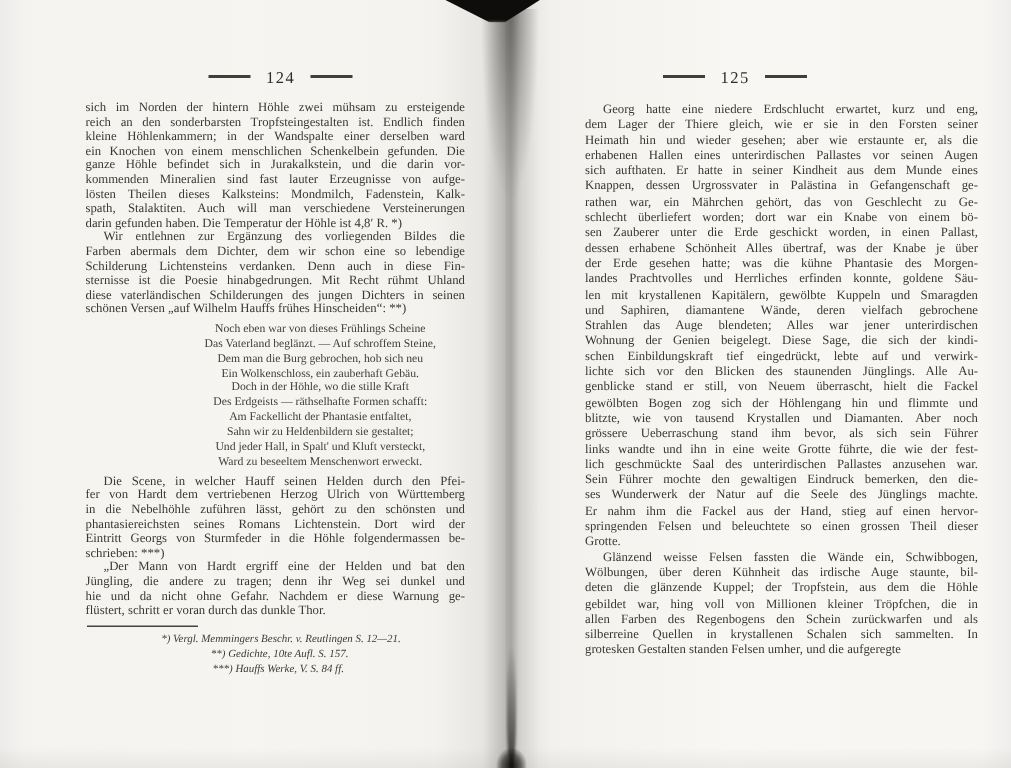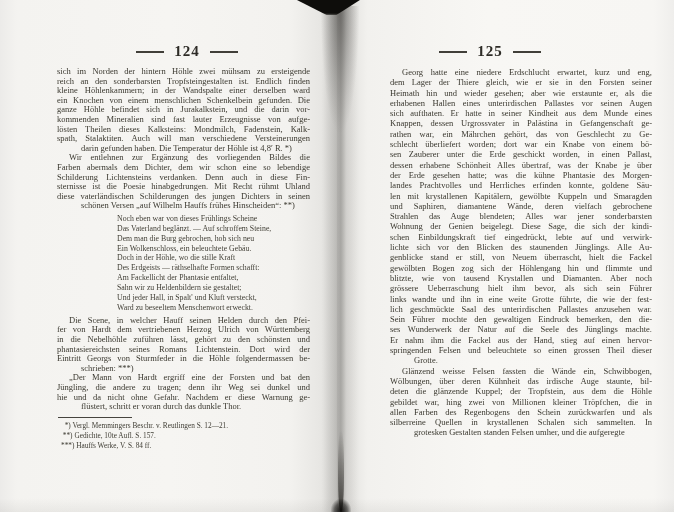--- a/index.html
+++ b/index.html
@@ -65,52 +65,52 @@
     position: absolute; top: 42px; height: 14px;
     text-align: center; color: #34322d; white-space: nowrap;
   }
   .page-left .page-header  { left: 57px; width: 260px; }
   .page-right .page-header { left: 53px; width: 200px; }
   .hdash {
     display: inline-block; width: 28px; height: 1.4px;
     background: #413f39; vertical-align: 3.5px; margin: 0 10px;
   }
   .pagenum {
-    font-size: 15px; font-weight: 700; letter-spacing: 1px; color: #2e2c27;
+    font-size: 11px; font-weight: 400; letter-spacing: 1px; color: #2e2c27;
   }
 
   
   .textblock { position: absolute; top: 67px; color: #3a382f; }
   .page-left  .textblock { left: 57px; width: 253px; }
   .page-right .textblock { left: 53px; width: 262px; }
 
   .line { white-space: normal; overflow: hidden; }
   .para .line {
     text-align: justify; text-align-last: justify;
     font-size: 8.5px;
   }
   .page-left  .para .line { height: 9.6px;  line-height: 9.6px; }
   .page-right .para .line { height: 10.3px; line-height: 10.3px; }
-  .para .line:last-child { text-align-last: left; margin-left: 24px; }
+  .para .line:last-child { text-align-last: left; }
   .para.indent .line:first-child { text-indent: 12px; }
 
   .poem { margin: 3px 0; }
   .poem .line {
     font-size: 7.8px; height: 9.9px; line-height: 9.9px;
-    padding-left: 60px; text-align: left; color: #403e35;
+    padding-left: 60px; text-align: center; color: #403e35;
   }
 
   .footnote-rule {
     margin-top: 5px; margin-left: 1px;
     width: 74px; height: 0; border-top: 1px solid #46443e;
   }
   .footnotes { margin-top: 3px; }
   .footnotes .line {
     font-size: 7.3px; height: 10px; line-height: 10px;
-    text-align: left; color: #3e3c33; padding-left: 4px;
+    text-align: center; color: #3e3c33; padding-left: 4px; font-style: italic;
   }
 </style>
 </head>
 <body>
 
 <div class="scan">
 
   <div class="page page-left">
     <div class="page-header">
       <span class="hdash"></span><span class="pagenum">124</span><span class="hdash"></span>
@@ -132,38 +132,38 @@
           <div class="line">Farben abermals dem Dichter, dem wir schon eine so lebendige</div>
           <div class="line">Schilderung Lichtensteins verdanken.  Denn auch in diese Fin-</div>
           <div class="line">sternisse ist die Poesie hinabgedrungen.  Mit Recht rühmt Uhland</div>
           <div class="line">diese vaterländischen Schilderungen des jungen Dichters in seinen</div>
           <div class="line">schönen Versen „auf Wilhelm Hauffs frühes Hinscheiden“: **)</div>
         </div>
       <div class="poem">
           <div class="line">Noch eben war von dieses Frühlings Scheine</div>
           <div class="line">Das Vaterland beglänzt. — Auf schroffem Steine,</div>
           <div class="line">Dem man die Burg gebrochen, hob sich neu</div>
-          <div class="line">Ein Wolkenschloss, ein beleuchtete Gebäu.</div>
+          <div class="line">Ein Wolkenschloss, ein zauberhaft Gebäu.</div>
           <div class="line">Doch in der Höhle, wo die stille Kraft</div>
           <div class="line">Des Erdgeists — räthselhafte Formen schafft:</div>
           <div class="line">Am Fackellicht der Phantasie entfaltet,</div>
           <div class="line">Sahn wir zu Heldenbildern sie gestaltet;</div>
           <div class="line">Und jeder Hall, in Spalt' und Kluft versteckt,</div>
           <div class="line">Ward zu beseeltem Menschenwort erweckt.</div>
         </div>
       <div class="para indent">
           <div class="line">Die Scene, in welcher Hauff seinen Helden durch den Pfei-</div>
           <div class="line">fer von Hardt dem vertriebenen Herzog Ulrich von Württemberg</div>
           <div class="line">in die Nebelhöhle zuführen lässt, gehört zu den schönsten und</div>
           <div class="line">phantasiereichsten seines Romans Lichtenstein.  Dort wird der</div>
           <div class="line">Eintritt Georgs von Sturmfeder in die Höhle folgendermassen be-</div>
           <div class="line">schrieben: ***)</div>
         </div>
       <div class="para indent">
-          <div class="line">„Der Mann von Hardt ergriff eine der Forsten und bat den</div>
+          <div class="line">„Der Mann von Hardt ergriff eine der Helden und bat den</div>
           <div class="line">Jüngling, die andere zu tragen; denn ihr Weg sei dunkel und</div>
           <div class="line">hie und da nicht ohne Gefahr.  Nachdem er diese Warnung ge-</div>
           <div class="line">flüstert, schritt er voran durch das dunkle Thor.</div>
         </div>
       <div class="footnote-rule"></div>
       <div class="footnotes">
           <div class="line">&nbsp;&nbsp;*) Vergl. Memmingers Beschr. v. Reutlingen S. 12—21.</div>
           <div class="line">&nbsp;**) Gedichte, 10te Aufl. S. 157.</div>
           <div class="line">***) Hauffs Werke, V. S. 84 ff.</div>
         </div>
@@ -183,41 +183,41 @@
           <div class="line">sich aufthaten.  Er hatte in seiner Kindheit aus dem Munde eines</div>
           <div class="line">Knappen, dessen Urgrossvater in Palästina in Gefangenschaft ge-</div>
           <div class="line">rathen war, ein Mährchen gehört, das von Geschlecht zu Ge-</div>
           <div class="line">schlecht überliefert worden; dort war ein Knabe von einem bö-</div>
           <div class="line">sen Zauberer unter die Erde geschickt worden, in einen Pallast,</div>
           <div class="line">dessen erhabene Schönheit Alles übertraf, was der Knabe je über</div>
           <div class="line">der Erde gesehen hatte; was die kühne Phantasie des Morgen-</div>
           <div class="line">landes Prachtvolles und Herrliches erfinden konnte, goldene Säu-</div>
           <div class="line">len mit krystallenen Kapitälern, gewölbte Kuppeln und Smaragden</div>
           <div class="line">und Saphiren, diamantene Wände, deren vielfach gebrochene</div>
-          <div class="line">Strahlen das Auge blendeten; Alles war jener sonderbarsten</div>
+          <div class="line">Strahlen das Auge blendeten; Alles war jener unterirdischen</div>
           <div class="line">Wohnung der Genien beigelegt.  Diese Sage, die sich der kindi-</div>
           <div class="line">schen Einbildungskraft tief eingedrückt, lebte auf und verwirk-</div>
           <div class="line">lichte sich vor den Blicken des staunenden Jünglings.  Alle Au-</div>
           <div class="line">genblicke stand er still, von Neuem überrascht, hielt die Fackel</div>
           <div class="line">gewölbten Bogen zog sich der Höhlengang hin und flimmte und</div>
           <div class="line">blitzte, wie von tausend Krystallen und Diamanten.  Aber noch</div>
-          <div class="line">grössere Ueberraschung hielt ihm bevor, als sich sein Führer</div>
+          <div class="line">grössere Ueberraschung stand ihm bevor, als sich sein Führer</div>
           <div class="line">links wandte und ihn in eine weite Grotte führte, die wie der fest-</div>
           <div class="line">lich geschmückte Saal des unterirdischen Pallastes anzusehen war.</div>
           <div class="line">Sein Führer mochte den gewaltigen Eindruck bemerken, den die-</div>
           <div class="line">ses Wunderwerk der Natur auf die Seele des Jünglings machte.</div>
           <div class="line">Er nahm ihm die Fackel aus der Hand, stieg auf einen hervor-</div>
           <div class="line">springenden Felsen und beleuchtete so einen grossen Theil dieser</div>
           <div class="line">Grotte.</div>
         </div>
       <div class="para indent">
           <div class="line">Glänzend weisse Felsen fassten die Wände ein, Schwibbogen,</div>
           <div class="line">Wölbungen, über deren Kühnheit das irdische Auge staunte, bil-</div>
           <div class="line">deten die glänzende Kuppel; der Tropfstein, aus dem die Höhle</div>
-          <div class="line">gebildet war, hing zwei von Millionen kleiner Tröpfchen, die in</div>
+          <div class="line">gebildet war, hing voll von Millionen kleiner Tröpfchen, die in</div>
           <div class="line">allen Farben des Regenbogens den Schein zurückwarfen und als</div>
           <div class="line">silberreine Quellen in krystallenen Schalen sich sammelten.  In</div>
           <div class="line">grotesken Gestalten standen Felsen umher, und die aufgeregte</div>
         </div>
     </div>
   </div>
 
   <div class="gutter-band"></div>
   <div class="gutter-top-smudge"></div>
   <div class="spine-wedge"></div>

